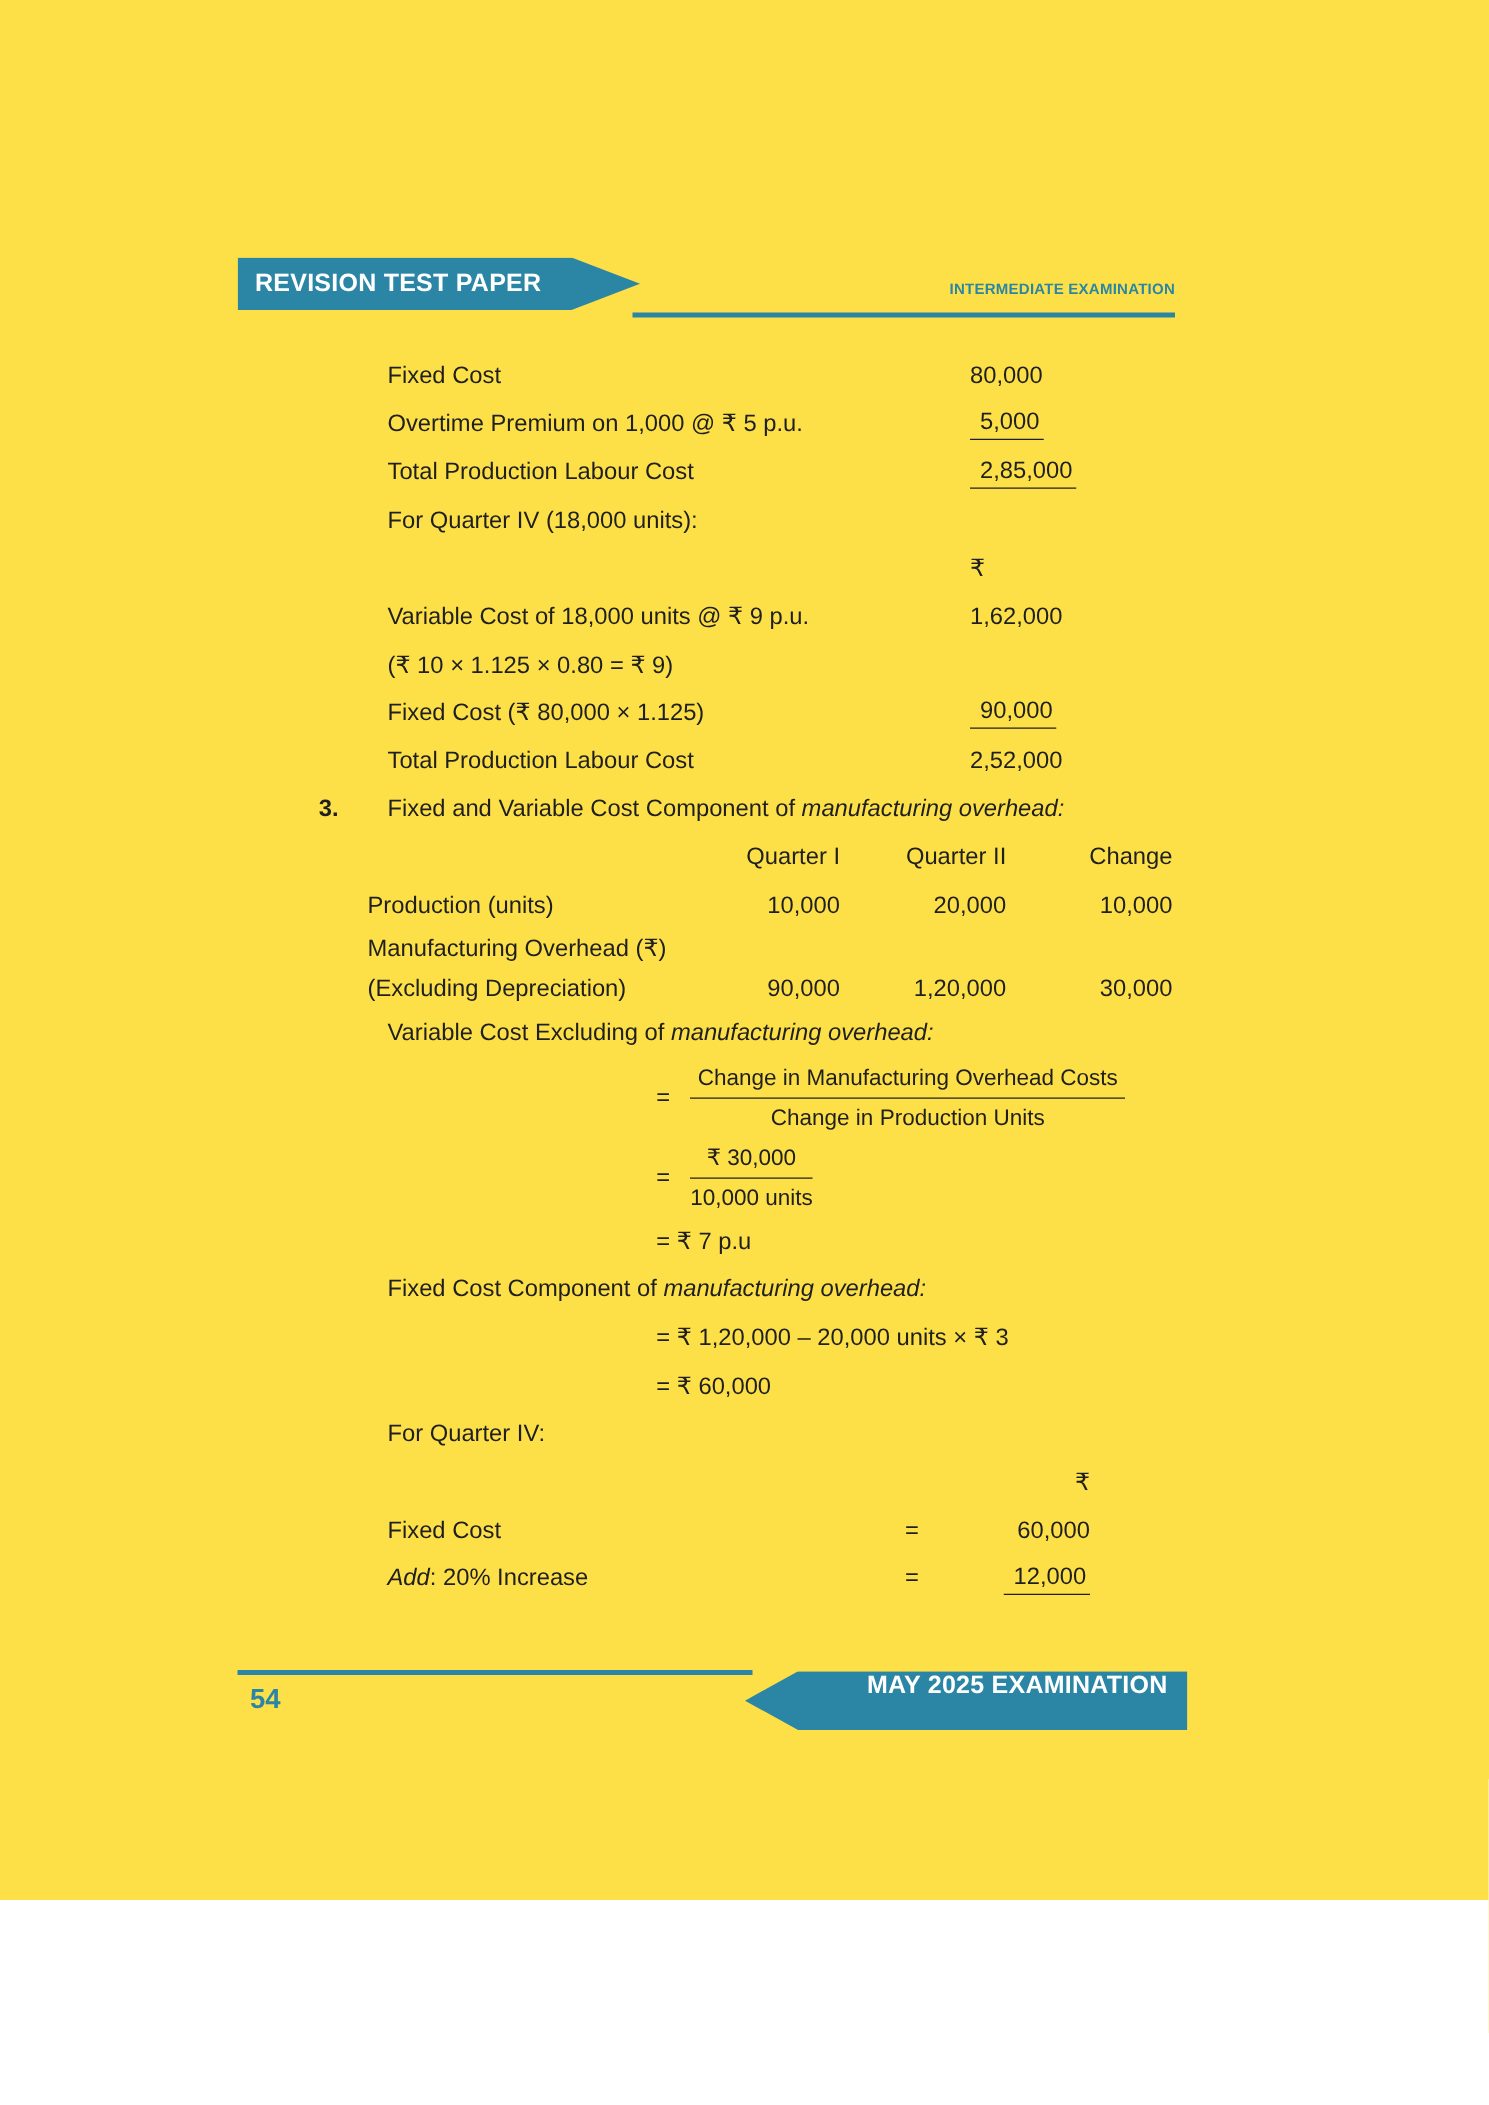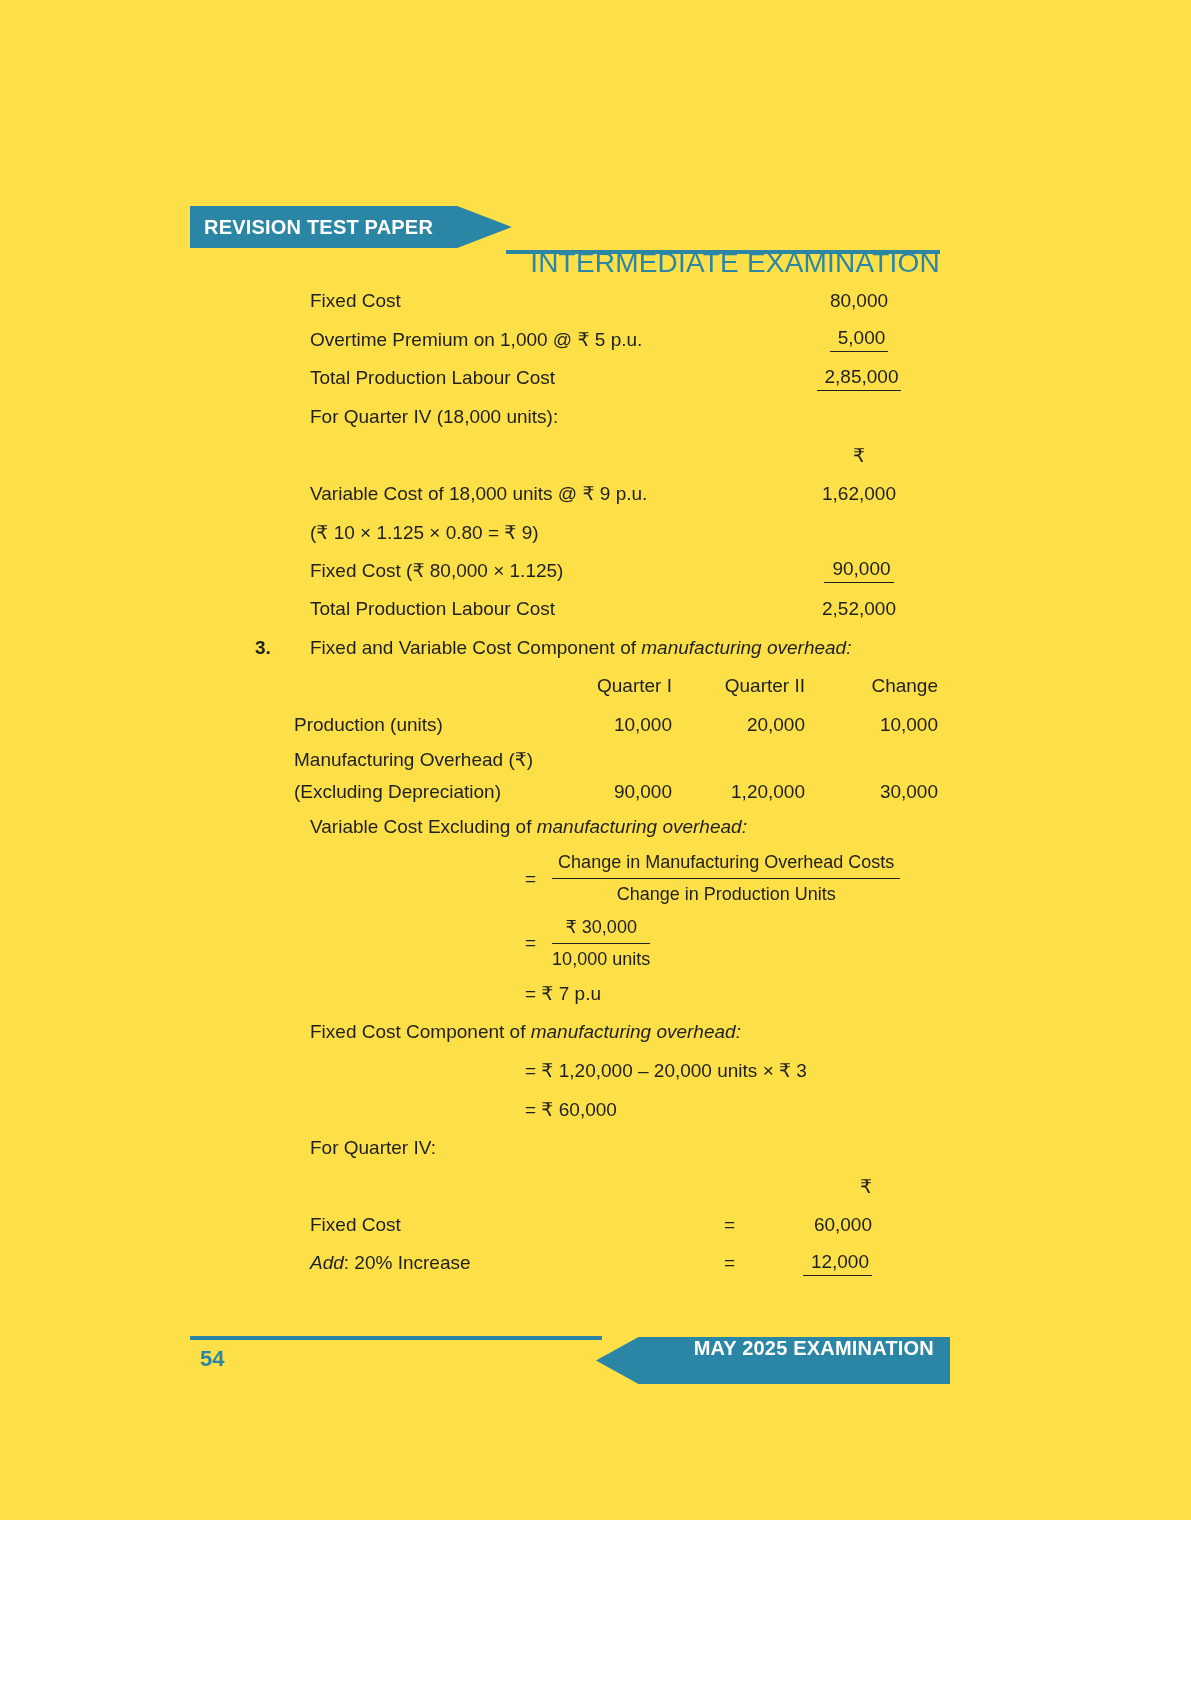--- a/index.html
+++ b/index.html
@@ -13,30 +13,30 @@
 
   
   .hdr-banner {
     position:absolute; left:190px; top:206px; width:322px; height:42px;
     background:var(--teal); clip-path:polygon(0 0, 83% 0, 100% 50%, 83% 100%, 0 100%);
     display:flex; align-items:center; padding-left:14px;
   }
   .hdr-banner-txt { color:#ffffff; font-weight:700; font-size:20px; letter-spacing:.2px; }
   .hdr-exam {
     position:absolute; right:251px; top:224px;
-    color:var(--teal); font-weight:400; font-size:28px; letter-spacing:.2px;margin-top:23px;
+    color:var(--teal); font-weight:700; font-size:12px; letter-spacing:.2px;
   }
   .hdr-rule { position:absolute; left:506px; top:250px; width:434px; height:4px; background:var(--teal); }
 
   
   .content { position:absolute; left:255px; top:282px; width:683px; }
 
   .row, .frow, .trow, .calc { height:38.5px; display:flex; align-items:center; }
   .lbl { margin-left:55px; flex:1; }
-  .amount { width:120px; text-align:center; margin-right:19px; }
+  .amount { width:120px; text-align:left; margin-right:42px; }
   .u { display:inline-block; border-bottom:1.6px solid #1f1f1f; padding:0 3px 2px 8px; }
 
   .secnum { width:55px; font-weight:700; }
 
   .tlabel { margin-left:39px; flex:1; }
   .tcell { width:133px; text-align:right; }
   .trow2 { height:64px; align-items:flex-end; line-height:32px; }
 
   .fracrow { height:64px; display:flex; align-items:center; margin-left:270px; gap:16px; }
   .frac { text-align:center; font-size:18px; }

